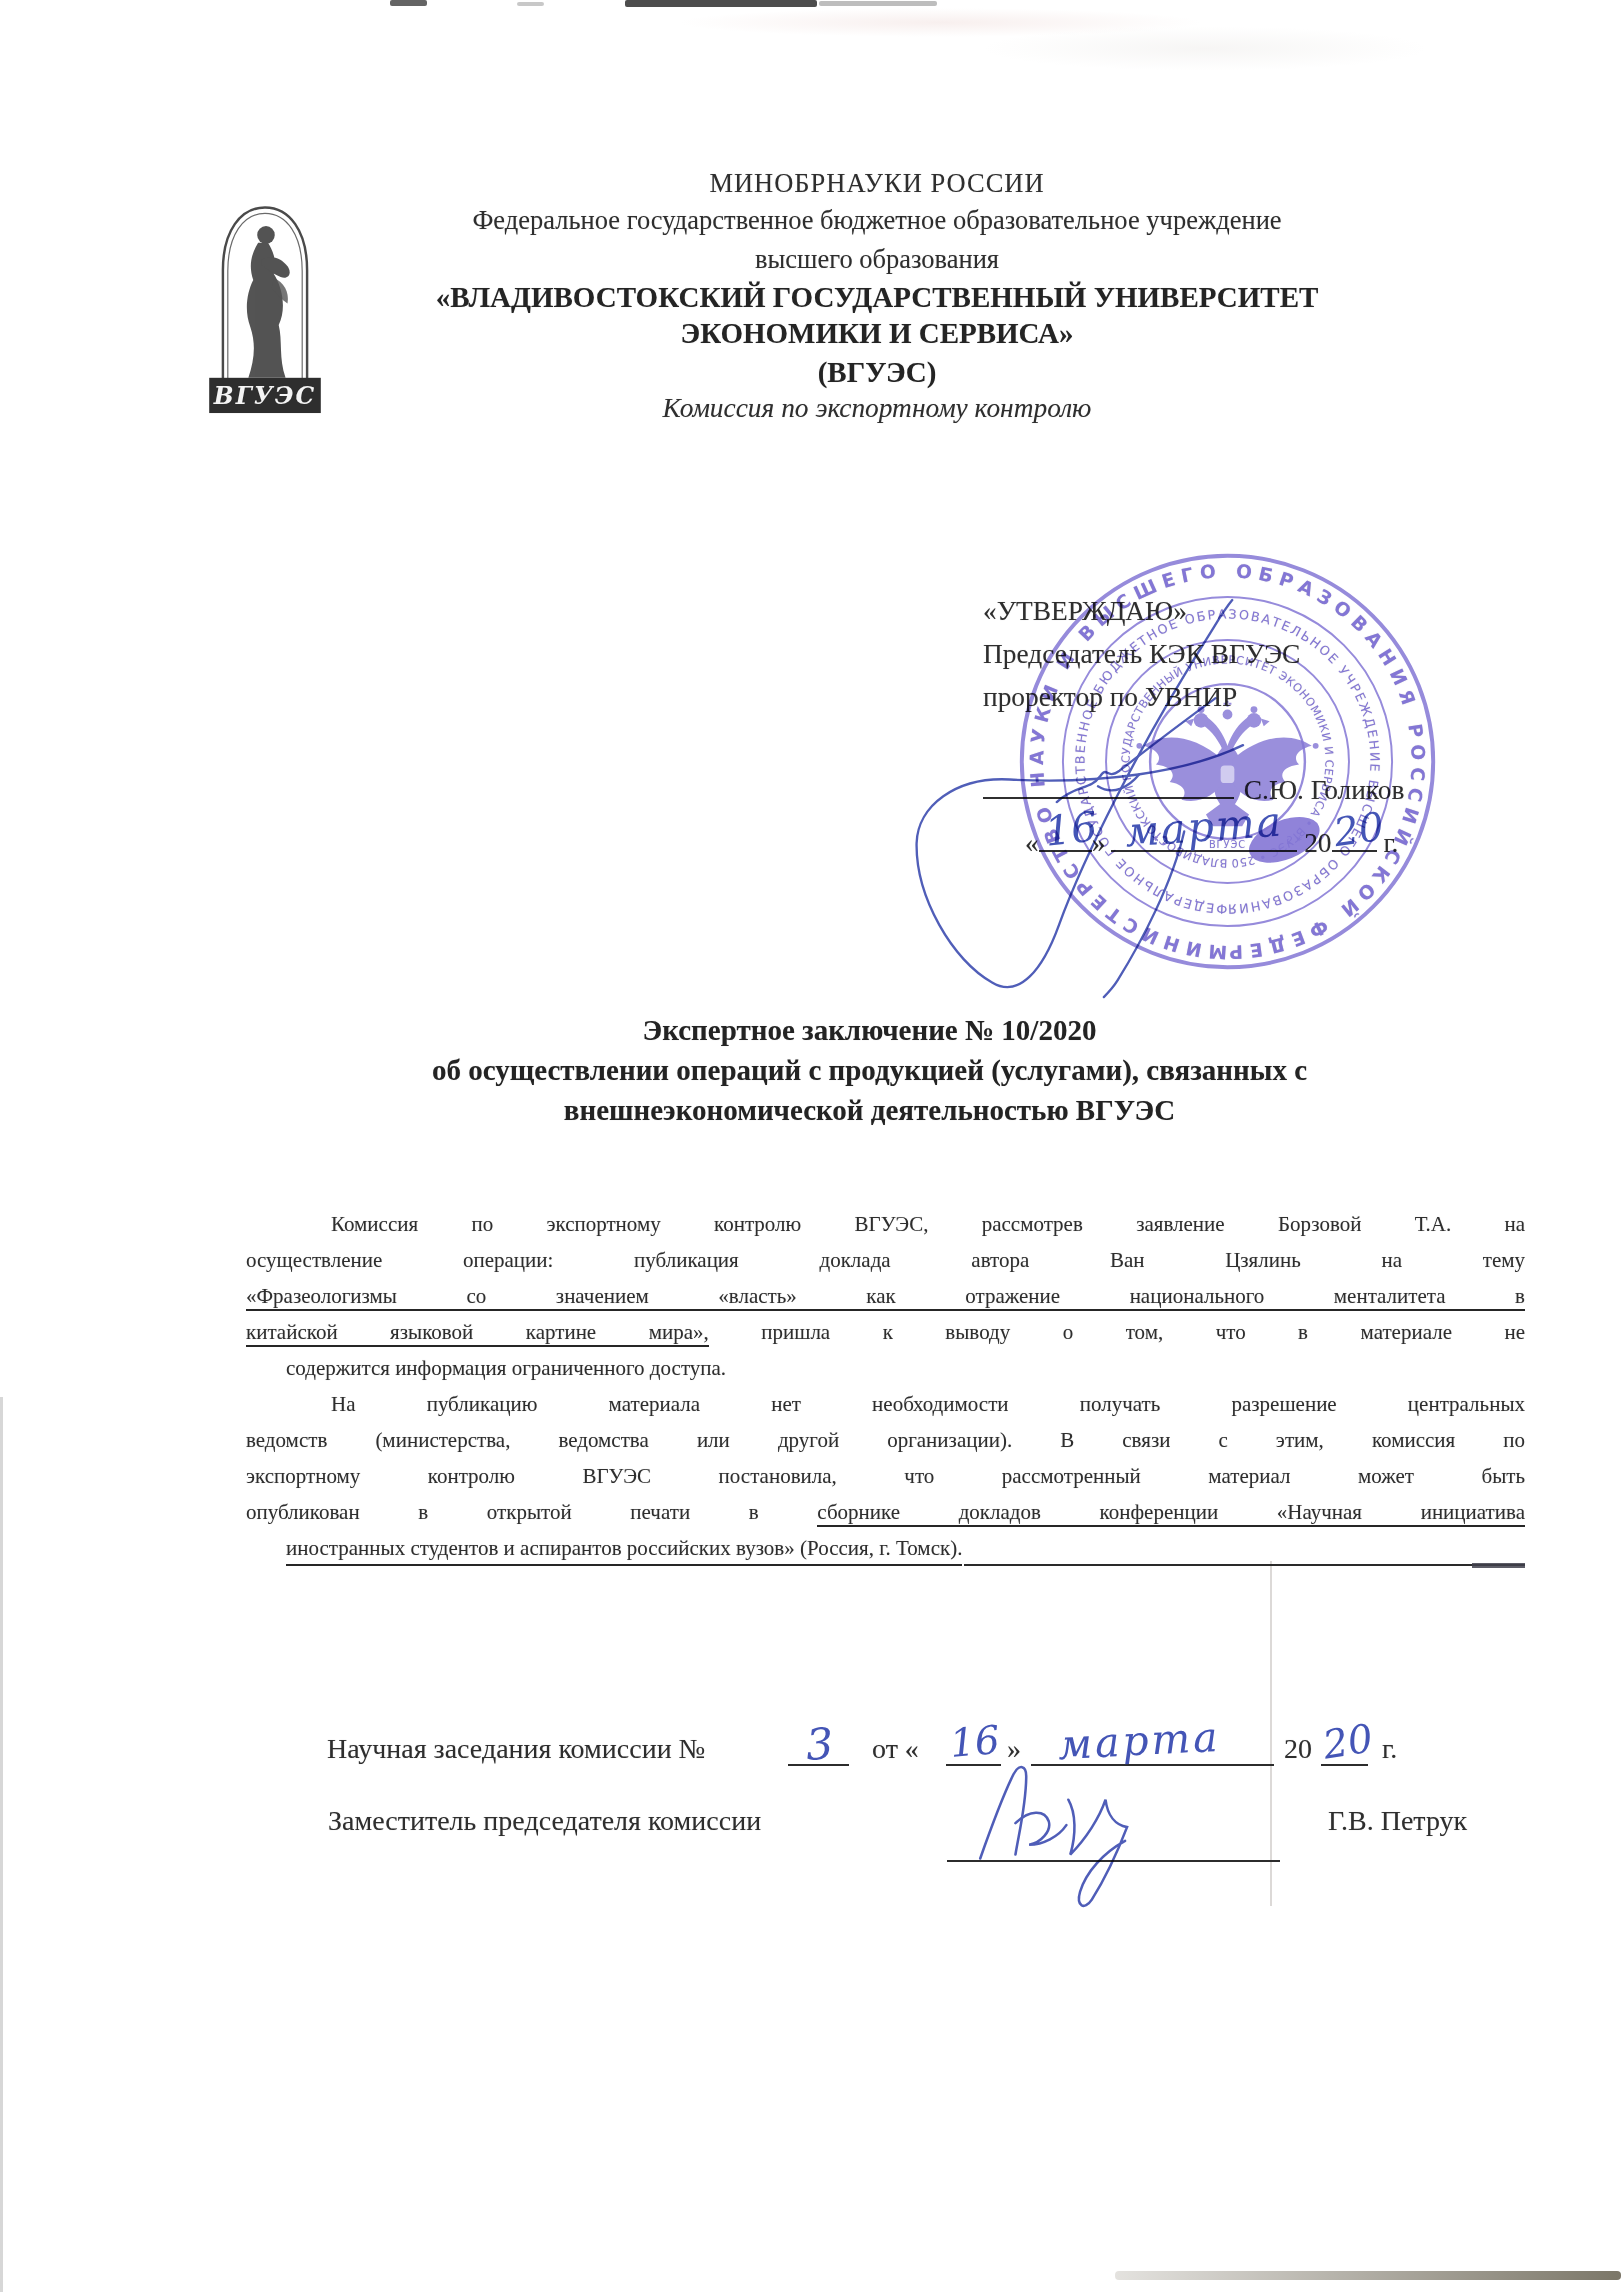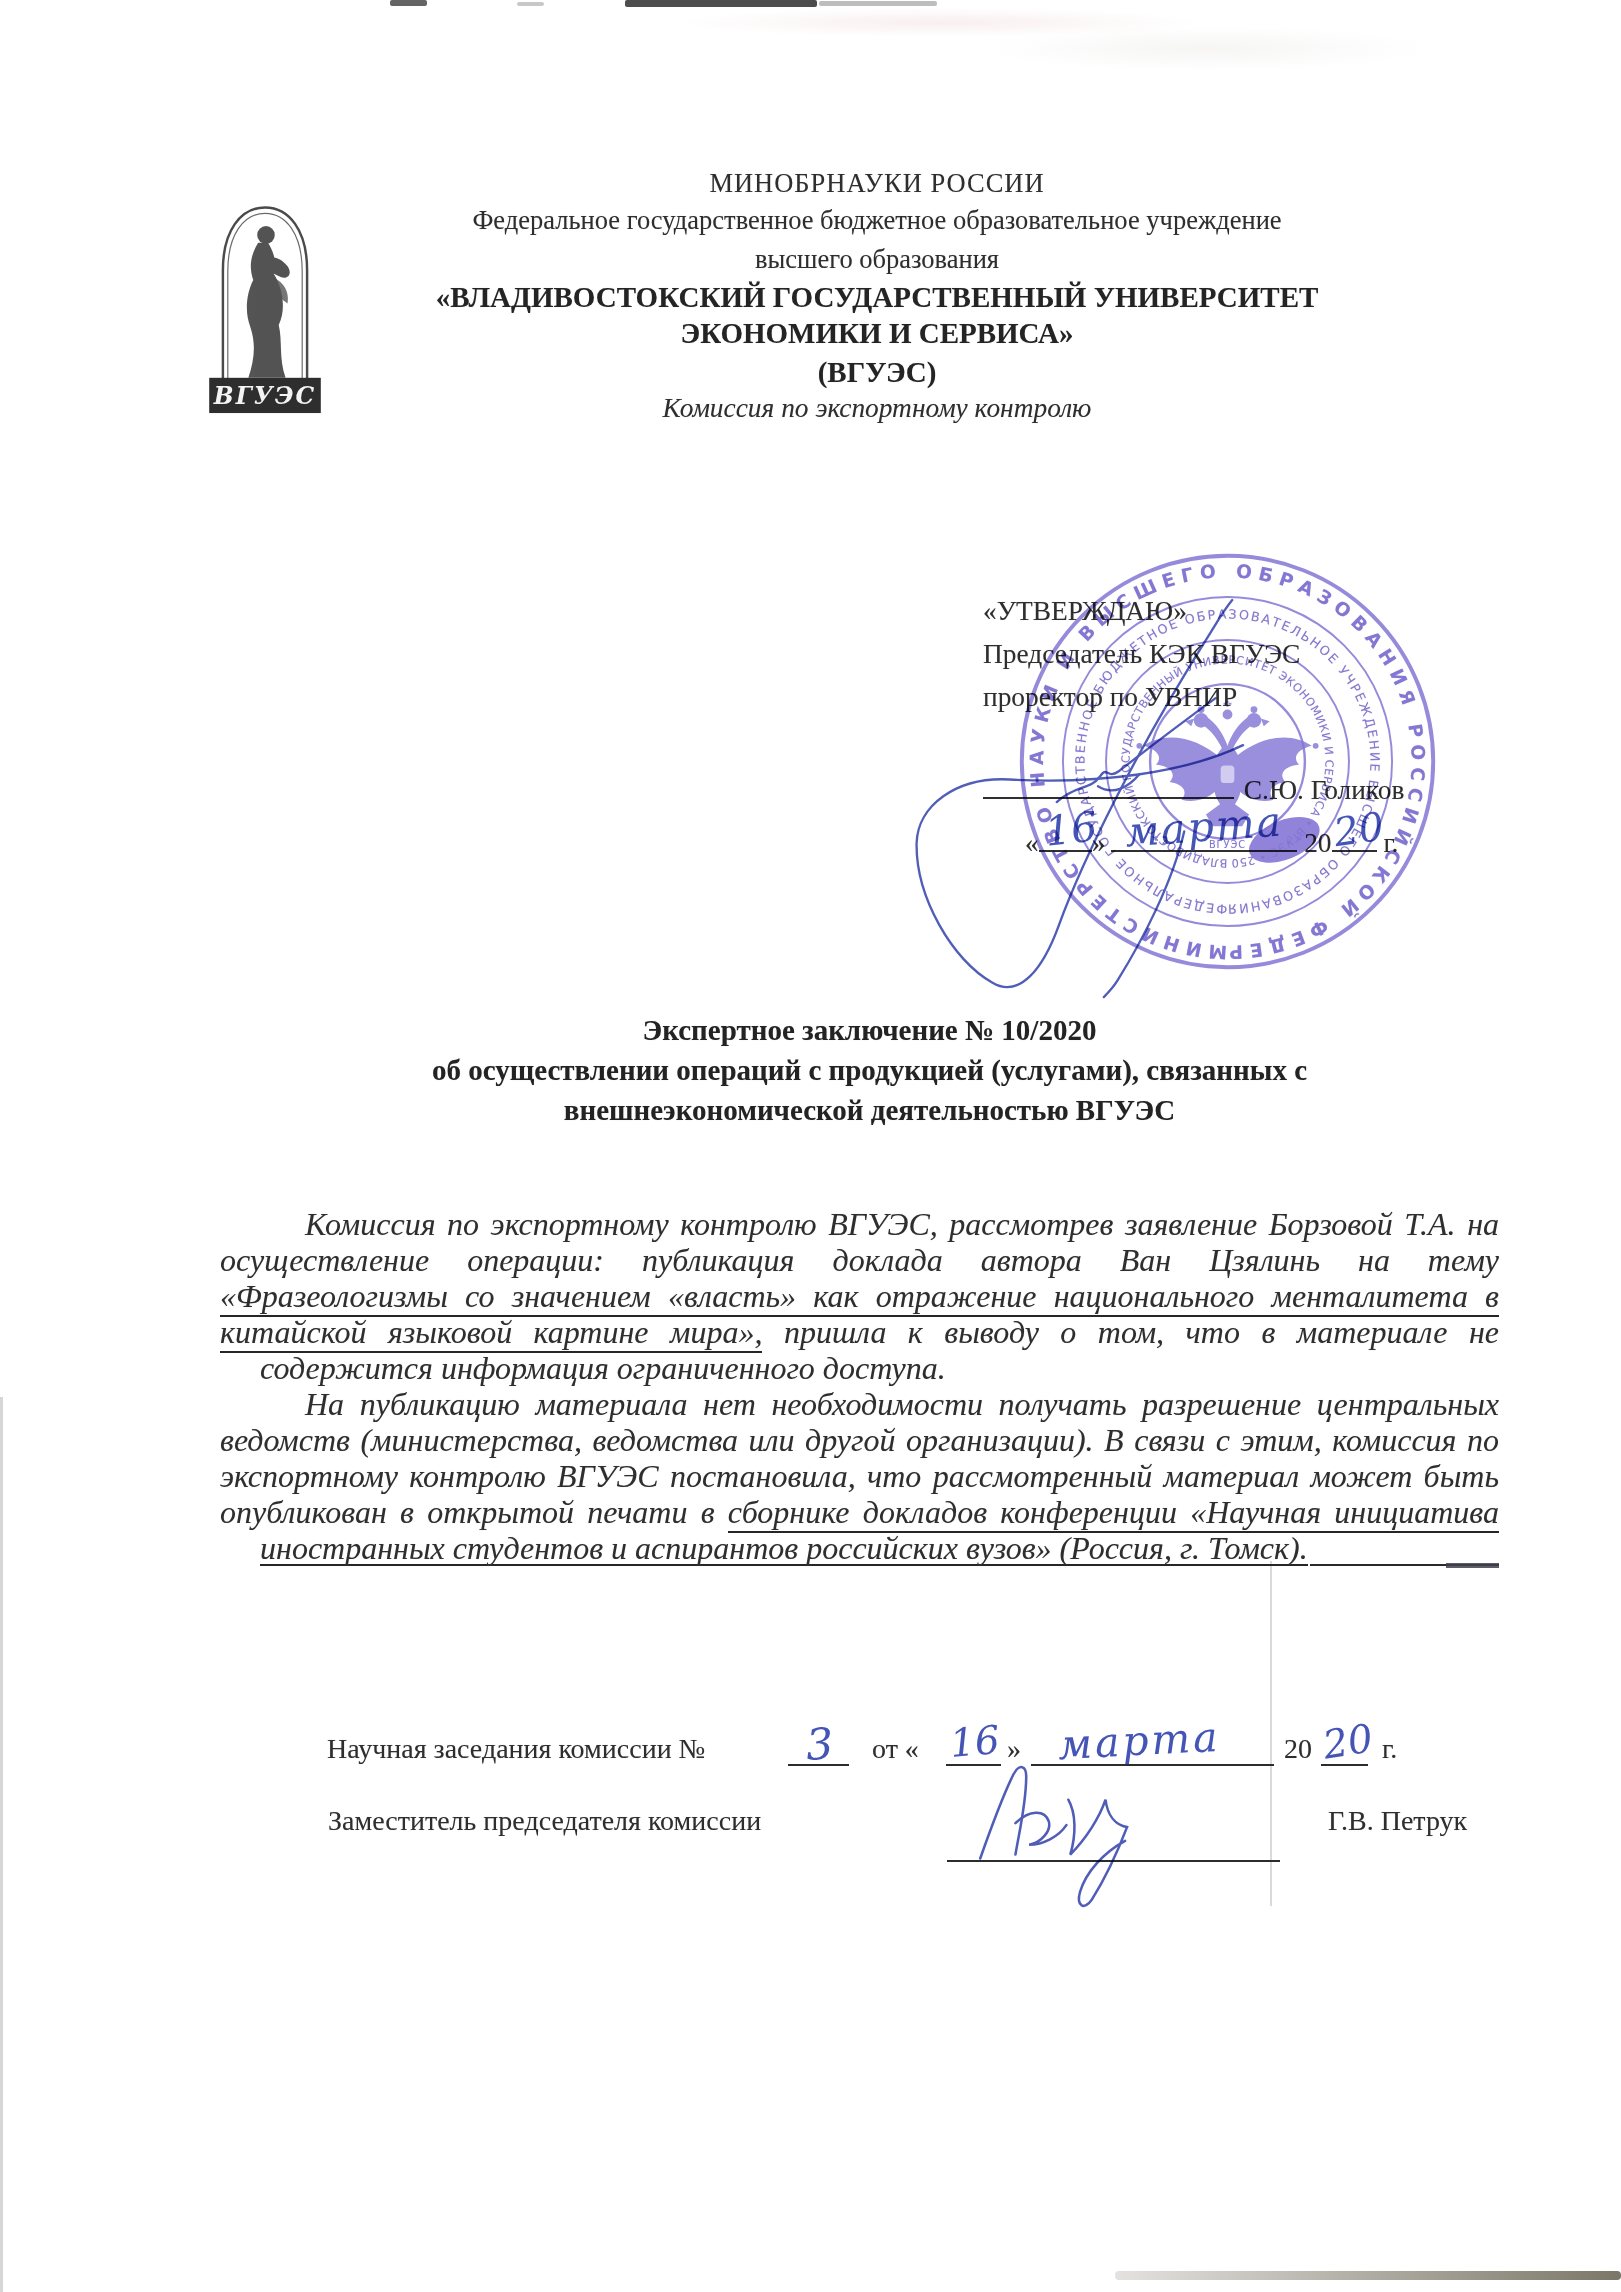--- a/index.html
+++ b/index.html
@@ -47,21 +47,21 @@
   .hand-yr{left:2px;top:-13.7px;font-size:39px;transform:rotate(-8deg);}
   
   .stamp{position:absolute;left:1012px;top:546px;z-index:2;mix-blend-mode:multiply;
          filter:blur(0.4px);opacity:.88;}
   .pen{position:absolute;left:549px;top:549px;z-index:3;mix-blend-mode:multiply;}
   .pen2{position:absolute;left:936px;top:1740px;z-index:3;mix-blend-mode:multiply;}
   
   .title{position:absolute;left:230px;top:1010px;width:1279px;text-align:center;
          font-weight:bold;font-size:29px;line-height:40px;color:#232323;}
   
-  .par{position:absolute;left:220px;width:1279px;font-size:32px;font-style:italic;}
+  .par{position:absolute;left:246px;width:1279px;font-size:21px;}
   .par1{top:1206px;} .par2{top:1386px;}
   .line{height:36px;line-height:36px;text-align:justify;text-align-last:justify;}
   .line.indent{text-indent:85px;}
   .line.last{text-align-last:left;margin-left:40px;}
   .u{border-bottom:2px solid #262626;padding-bottom:1px;}
   .flexline{display:flex;align-items:stretch;position:relative;}
   .flexline .u{border-bottom:2px solid #262626;white-space:nowrap;}
   .fill{flex:1;border-bottom:2px solid #2a2a2a;margin-left:2px;}
   .enddash{position:absolute;right:0;bottom:-2px;width:53px;height:4.9px;background:#41414c;opacity:.85;}
   

